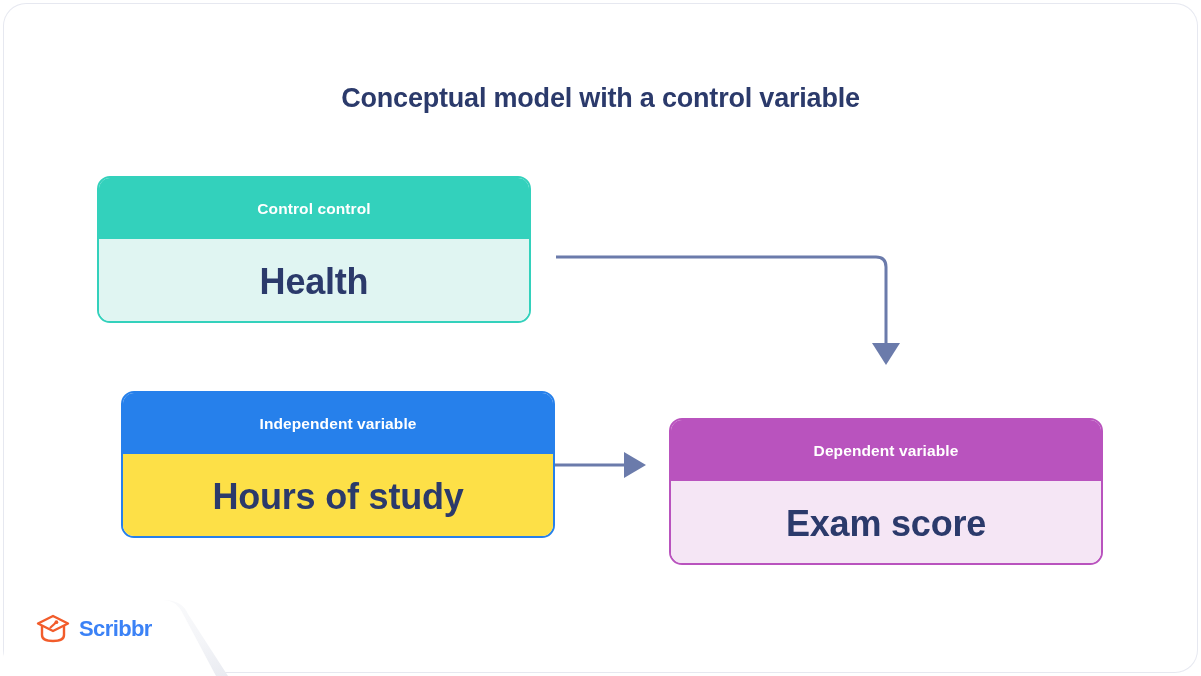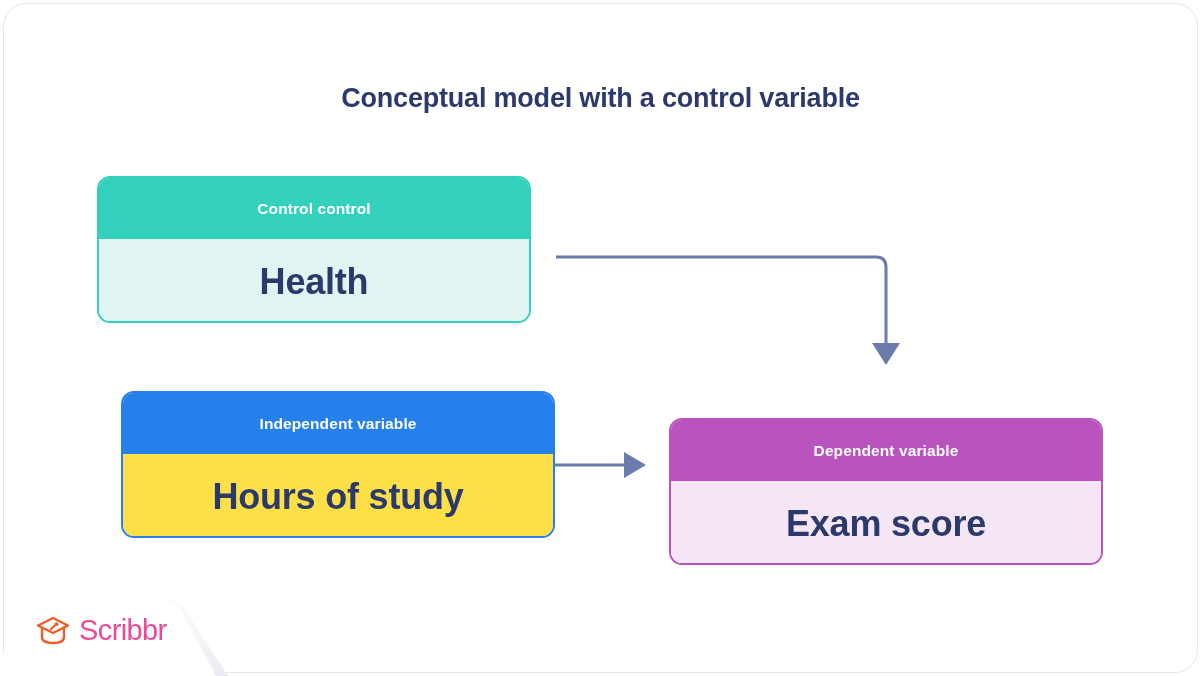--- a/index.html
+++ b/index.html
@@ -129,23 +129,23 @@
   }
   #logo-row {
     position: absolute;
     left: 32px;
     top: 18px;
     display: flex;
     align-items: center;
     gap: 9px;
   }
   #logo-word {
-    font-size: 29px;
-    font-weight: normal;
-    color: #ec4899;
+    font-size: 22px;
+    font-weight: bold;
+    color: #3b82f6;
     letter-spacing: -0.6px;
   }
 </style>
 </head>
 <body>
 
 <div id="canvas">
 
   <div class="card-bg"></div>
 

